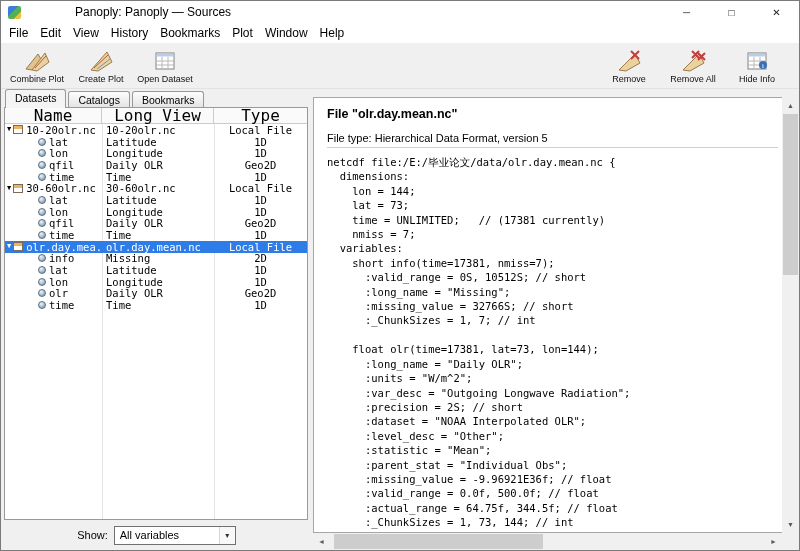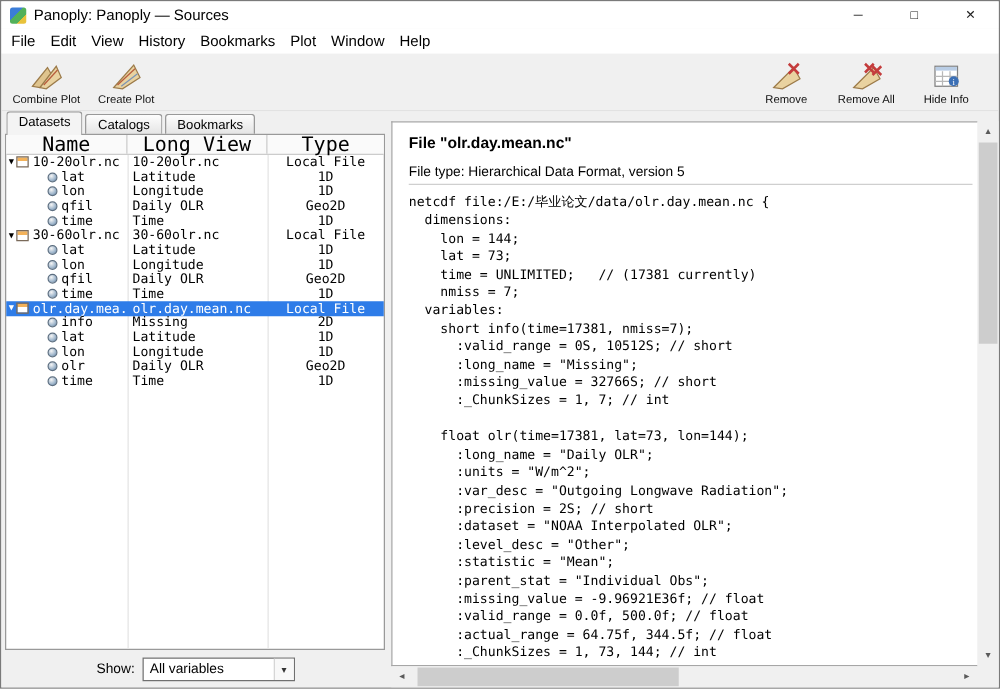--- a/index.html
+++ b/index.html
@@ -3,21 +3,21 @@
 <meta charset="utf-8">
 <style>
   * { box-sizing: border-box; }
   html, body { margin: 0; padding: 0; }
   body { font-family: "Liberation Sans", sans-serif; background: #c8c8c8; }
 
   .window { width: 800px; height: 551px; background: #f0f0f0; border: 1px solid #7a7a7a;
             display: flex; flex-direction: column; overflow: hidden; }
 
   
-  .titlebar { height: 22px; background: #ffffff; display: flex; align-items: center; flex: 0 0 auto; }
+  .titlebar { height: 22px; background: #ffffff; display: flex; align-items: center; flex: 0 0 auto; gap: 48px; }
   .app-icon { width: 13px; height: 13px; margin: 0 6px 0 7px; border-radius: 2px; flex: 0 0 auto;
               background: linear-gradient(135deg, #3b7dd8 0 40%, #52b15a 40% 70%, #e8c23a 70%); }
   .title { font-size: 12px; color: #000; }
   .win-controls { margin-left: auto; display: flex; height: 100%; }
   .win-btn { width: 45px; height: 100%; display: flex; align-items: center; justify-content: center;
              font-size: 10px; color: #222; }
 
   
   .menubar { height: 20px; background: #ffffff; display: flex; align-items: center; font-size: 12px; padding-left: 2px; flex: 0 0 auto; }
   .menu-item { padding: 2px 6px; }
@@ -137,20 +137,30 @@
         </div>
         <div class="tb-btn">
           <span class="tb-icon">
             <svg width="26" height="24" viewBox="0 0 26 24">
               <path d="M3 21 L19 3 L24 13 L10 22 Z" fill="#e9d2a0" stroke="#9c7b4a"></path>
               <path d="M6 19 L20 6" stroke="#b85c3c" fill="none"></path>
               <path d="M9 20 L22 10" stroke="#7b94b5" fill="none"></path>
             </svg>
           </span>
           <span class="tb-label">Create Plot</span>
+        </div>
+        <div class="tb-btn">
+          <span class="tb-icon">
+            <svg width="24" height="24" viewBox="0 0 24 24">
+              <rect x="3" y="4" width="18" height="16" fill="#ffffff" stroke="#808080"></rect>
+              <rect x="3.5" y="4.5" width="17" height="3" fill="#b9cde5"></rect>
+              <path d="M9 8 V20 M15 8 V20 M3 12 H21 M3 16 H21" stroke="#b8b8b8" fill="none"></path>
+            </svg>
+          </span>
+          <span class="tb-label">Open Dataset</span>
         </div>
       </div>
     <div class="tb-group tb-right" id="toolbar-right">
         <div class="tb-btn">
           <span class="tb-icon">
             <svg width="26" height="24" viewBox="0 0 26 24">
               <path d="M3 21 L19 5 L24 14 L10 22 Z" fill="#e9d2a0" stroke="#9c7b4a"></path>
               <path d="M15 2 L23 10 M23 2 L15 10" stroke="#c43c3c" stroke-width="2" fill="none"></path>
             </svg>
           </span>

